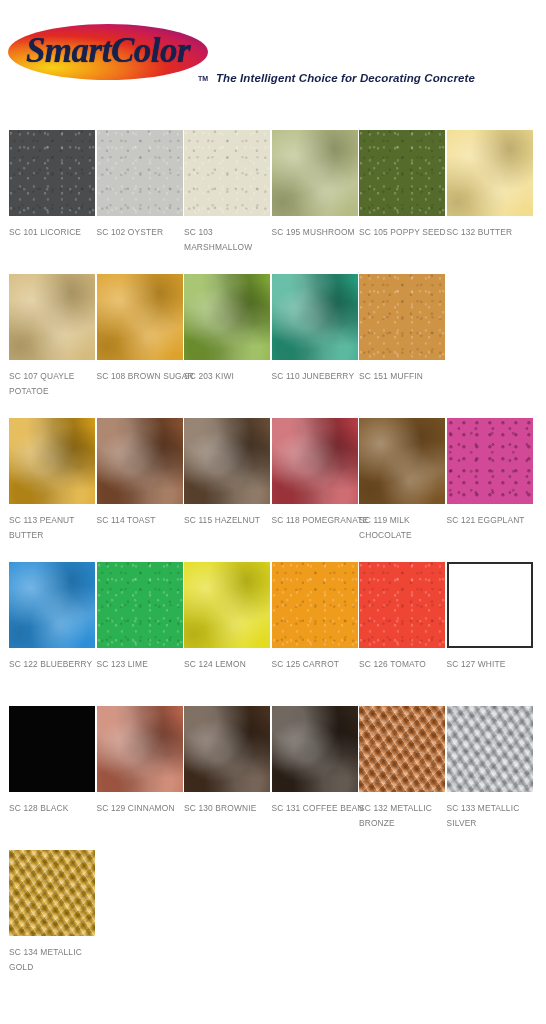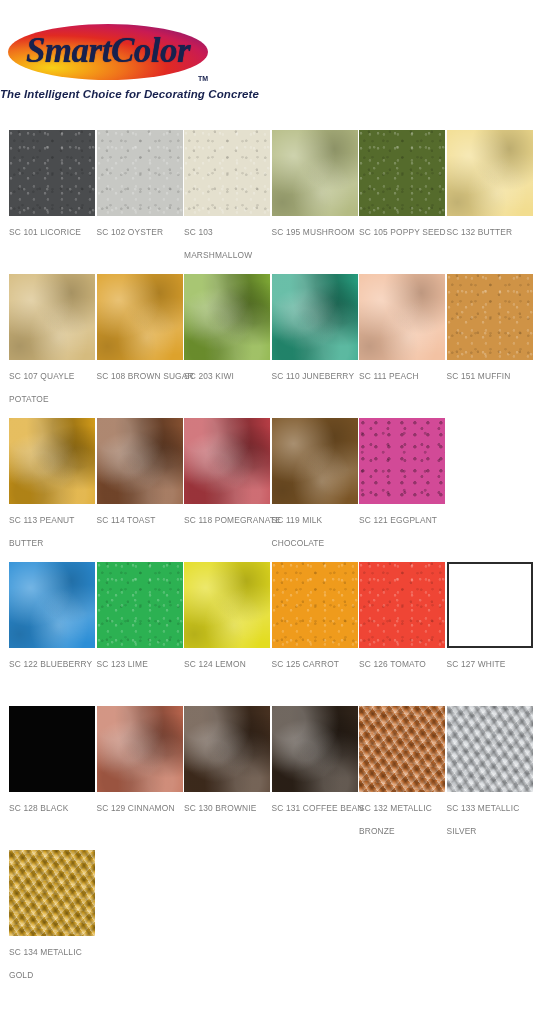--- a/index.html
+++ b/index.html
@@ -21,22 +21,22 @@
   .header {
     width: 546px;
     height: 130px;
     position: relative;
   }
   .logo-wrap {
     position: absolute;
     left: 0; right: 0;
     top: 22px;
     display: flex;
-    flex-direction: column;
-    align-items: flex-start;
+    flex-direction: row;
+    align-items: flex-end;
   }
   .logo-mark {
     position: relative;
     width: 216px;
     height: 62px;
   }
   .logo-ellipse {
     position: absolute;
     left: 8px; top: 2px;
     width: 200px; height: 56px;
@@ -110,21 +110,21 @@
     width: 86px; height: 86px;
   }
   .label {
     margin-top: 9px;
     font-size: 8.4px;
     line-height: 15px;
     color: #7c7c7c;
     letter-spacing: 0.15px;
     white-space: nowrap;
   }
-  .label .l2 { display: block; margin-top: 8px; }
+  .label .l2 { display: block; margin-top: 0; }
 
   
   .sp-fine {
     background-image:
       radial-gradient(circle at 12% 22%, rgba(255,255,255,0.22) 0 1px, transparent 1.6px),
       radial-gradient(circle at 47% 9%,  rgba(0,0,0,0.14) 0 1px, transparent 1.6px),
       radial-gradient(circle at 78% 34%, rgba(255,255,255,0.18) 0 1px, transparent 1.6px),
       radial-gradient(circle at 28% 63%, rgba(0,0,0,0.12) 0 1px, transparent 1.6px),
       radial-gradient(circle at 66% 82%, rgba(255,255,255,0.2) 0 1px, transparent 1.6px),
       radial-gradient(circle at 90% 70%, rgba(0,0,0,0.1) 0 1px, transparent 1.6px);
@@ -235,44 +235,44 @@
           </div>
           <div class="label">SC 203 KIWI</div>
         </div>
         <div class="cell">
           <div class="swatch" style="background-color: rgb(41, 163, 131);">
             <div class="tex sp-mottle"></div>
           </div>
           <div class="label">SC 110 JUNEBERRY</div>
         </div>
         <div class="cell">
-          <div class="swatch" style="background-color: rgb(243, 194, 163);">
-            <div class="tex sp-cloud"></div>
-          </div>
-          <div class="label">SC 111 PEACH</div>
-        </div>
-        <div class="cell">
           <div class="swatch" style="background-color: rgb(207, 147, 70);">
             <div class="tex sp-fine"></div>
           </div>
           <div class="label">SC 151 MUFFIN</div>
         </div>
       </div>
       <div class="row">
         <div class="cell">
           <div class="swatch" style="background-color: rgb(219, 162, 27);">
             <div class="tex sp-mottle"></div>
           </div>
           <div class="label">SC 113 PEANUT<span class="l2">BUTTER</span></div>
         </div>
         <div class="cell">
           <div class="swatch" style="background-color: rgb(139, 84, 51);">
             <div class="tex sp-mottle"></div>
           </div>
           <div class="label">SC 114 TOAST</div>
+        </div>
+        <div class="cell">
+          <div class="swatch" style="background-color: rgb(107, 80, 56);">
+            <div class="tex sp-mottle"></div>
+          </div>
+          <div class="label">SC 115 HAZELNUT</div>
         </div>
         <div class="cell">
           <div class="swatch" style="background-color: rgb(191, 64, 72);">
             <div class="tex sp-mottle"></div>
           </div>
           <div class="label">SC 118 POMEGRANATE</div>
         </div>
         <div class="cell">
           <div class="swatch" style="background-color: rgb(123, 85, 38);">
             <div class="tex sp-cloud"></div>

